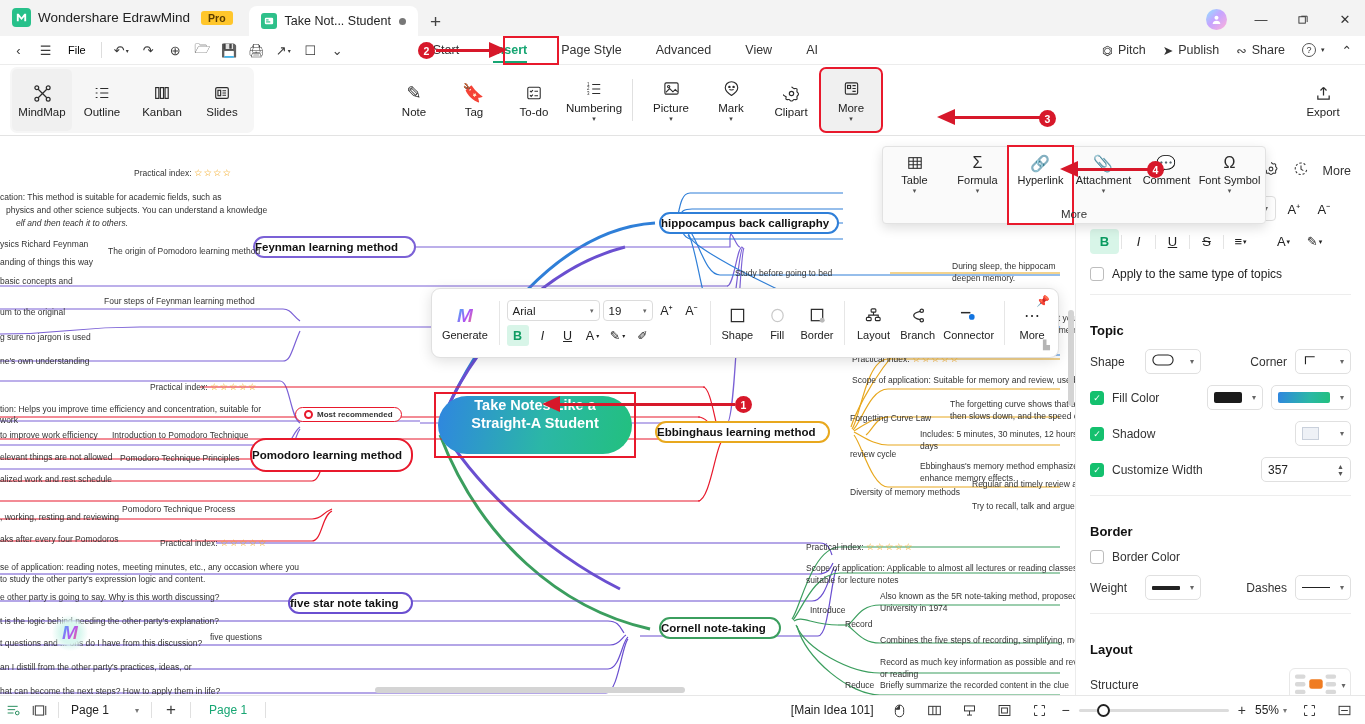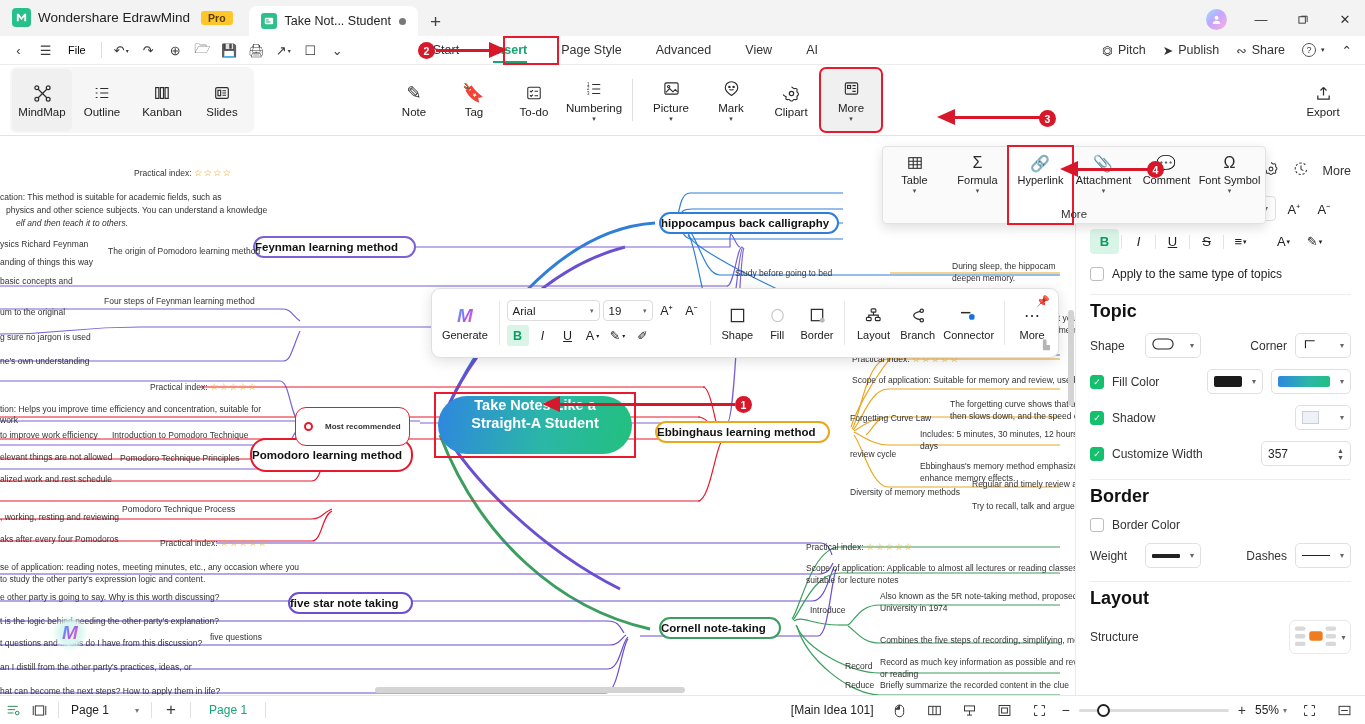--- a/index.html
+++ b/index.html
@@ -57,21 +57,21 @@
   .canvas{position:absolute;left:0;right:290px;top:149px;bottom:29px;background:#fff;overflow:hidden;}
   .canvas svg{position:absolute;left:0;top:0;}
   .node{position:absolute;border-radius:16px;display:flex;align-items:center;
     background:#fff;font-weight:bold;white-space:nowrap;}
   .node.main{border-radius:34px;color:#fff;font-size:14.5px;line-height:18px;text-align:center;
      background:linear-gradient(100deg,#2f86e0,#2bb7a6 55%,#22c07e);flex-direction:column;font-weight:bold;}
   .sel-box{position:absolute;border:2.5px solid #e8192c;}
   .leaf{position:absolute;font-size:8.5px;color:#333;line-height:11px;white-space:nowrap;font-weight:normal;}
   .stars{color:#f2a51a;font-size:9.5px;letter-spacing:1px;}
   .callout{position:absolute;border:1.4px solid #e8192c;border-radius:11px;background:#fff;
-    padding:14px 8px;font-size:8px;color:#333;display:flex;align-items:center;gap:12px;white-space:nowrap;font-weight:bold;}
+    padding:2px 8px;font-size:8px;color:#333;display:flex;align-items:center;gap:4px;white-space:nowrap;font-weight:bold;}
   .callout .dot{width:9px;height:9px;border-radius:50%;border:2px solid #e8192c;}
   .wm{position:absolute;width:36px;height:36px;border-radius:50%;
      background:radial-gradient(circle,#d9f7ef 40%,rgba(217,247,239,0) 72%);
      display:flex;align-items:center;justify-content:center;font-size:19px;font-weight:bold;
      background-clip:padding-box;}
   .wm span{background:linear-gradient(120deg,#36c6f4,#a855f7 50%,#fb7185);
      -webkit-background-clip:text;background-clip:text;color:transparent;font-style:italic;}
 
   
   .ann-badge{position:absolute;width:17px;height:17px;border-radius:50%;background:#d7182a;color:#fff;
@@ -121,21 +121,21 @@
      padding:0 7px;font-size:12px;background:#fff;color:#222;}
   .rp-abtn{width:24px;height:24px;display:flex;align-items:center;justify-content:center;font-size:13px;color:#222;}
   .rp-stylerow{display:flex;align-items:center;gap:2px;margin-top:8px;}
   .sbtn{width:29px;height:25px;display:flex;align-items:center;justify-content:center;font-size:13px;color:#222;border-radius:4px;}
   .sbtn.on{background:#d8f5e8;color:#0a9a60;font-weight:bold;}
   .sdiv{width:1px;height:14px;background:#e4e4e4;}
   .chkrow{display:flex;align-items:center;gap:8px;margin-top:13px;font-size:12px;color:#222;}
   .chk{width:14px;height:14px;border:1.4px solid #bdbdbd;border-radius:3px;background:#fff;flex:none;}
   .chk.on{background:#14c06e;border-color:#14c06e;display:flex;align-items:center;justify-content:center;color:#fff;font-size:9px;}
   .rp-hr{height:1px;background:#ededed;margin:13px 0 0 0;}
-  .rp-sect{font-size:18px;font-weight:bold;color:#111;margin-top:6px;}
+  .rp-sect{font-size:13px;font-weight:bold;color:#111;margin-top:28px;}
   .rp-line{display:flex;align-items:center;margin-top:11px;font-size:12px;color:#333;}
   .rp-lab{color:#333;}
   .ddl{border:1px solid #e0e0e0;border-radius:5px;height:25px;display:flex;align-items:center;justify-content:space-between;
       padding:0 6px;background:#fff;}
   .swatch{width:28px;height:11px;border-radius:2px;}
   .spin{border:1px solid #e0e0e0;border-radius:5px;height:25px;width:90px;display:flex;align-items:center;
       justify-content:space-between;padding:0 6px;font-size:12px;color:#222;}
   .spin .arrs{display:flex;flex-direction:column;font-size:7px;line-height:7px;color:#555;}
   .structbox{width:62px;height:34px;border:1px solid #e8e8e8;border-radius:6px;display:flex;align-items:center;
      justify-content:center;gap:3px;background:#fff;}
@@ -586,21 +586,21 @@
   <div class="leaf" style="left:850px;top:338px;">Diversity of memory methods</div>
   <div class="leaf" style="left:972px;top:330px;">Regular and timely review a</div>
   <div class="leaf" style="left:972px;top:352px;">Try to recall, talk and argue</div>
 
   <div class="leaf" style="left:806px;top:414px;">Scope of application: Applicable to almost all lectures or reading classes, especi</div>
   <div class="leaf" style="left:806px;top:426px;">suitable for lecture notes</div>
   <div class="leaf" style="left:810px;top:456px;">Introduce</div>
   <div class="leaf" style="left:880px;top:442px;">Also known as the 5R note-taking method, proposed by Walter</div>
   <div class="leaf" style="left:880px;top:454px;">University in 1974</div>
   <div class="leaf" style="left:880px;top:486px;">Combines the five steps of recording, simplifying, memorizing,</div>
-  <div class="leaf" style="left:845px;top:512px;">Record</div>
+  <div class="leaf" style="left:845px;top:470px;">Record</div>
   <div class="leaf" style="left:880px;top:508px;">Record as much key information as possible and rev</div>
   <div class="leaf" style="left:880px;top:520px;">or reading</div>
   <div class="leaf" style="left:845px;top:531px;">Reduce</div>
   <div class="leaf" style="left:880px;top:531px;">Briefly summarize the recorded content in the clue</div>
 
   <div class="hscroll"></div>
 </div>
 <div class="vscroll"></div>
 
 <div class="floatbar">

